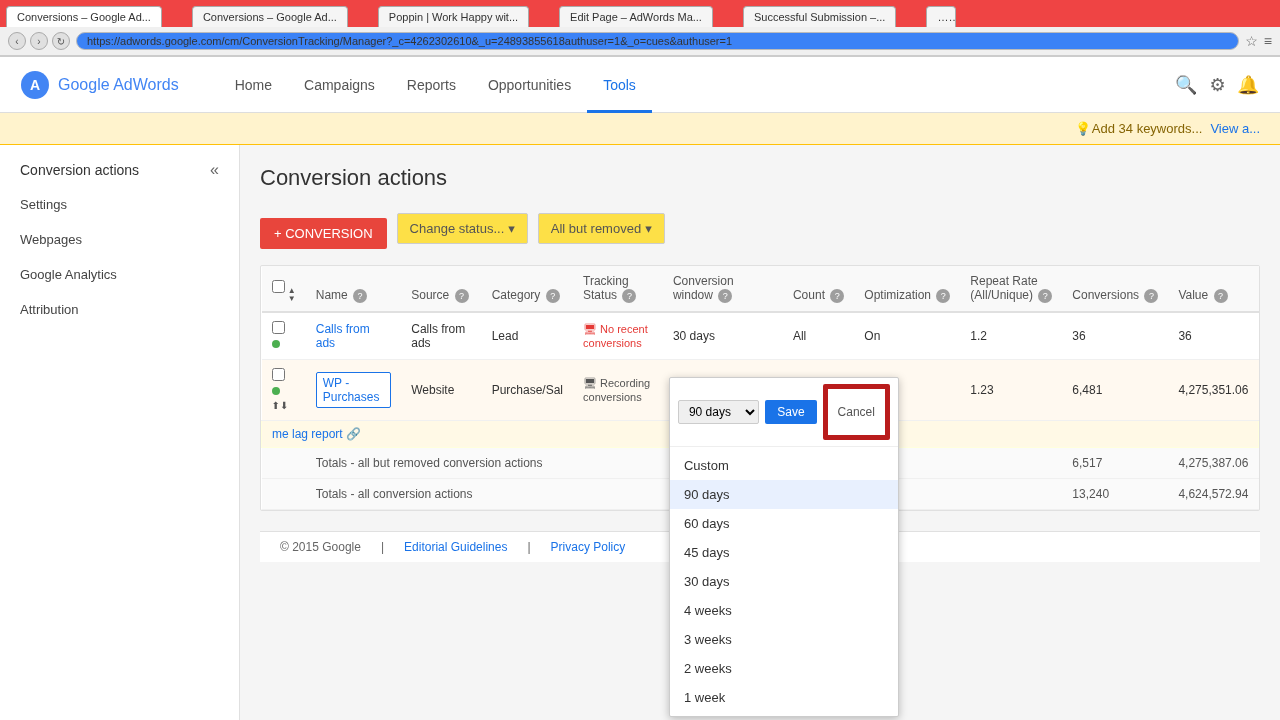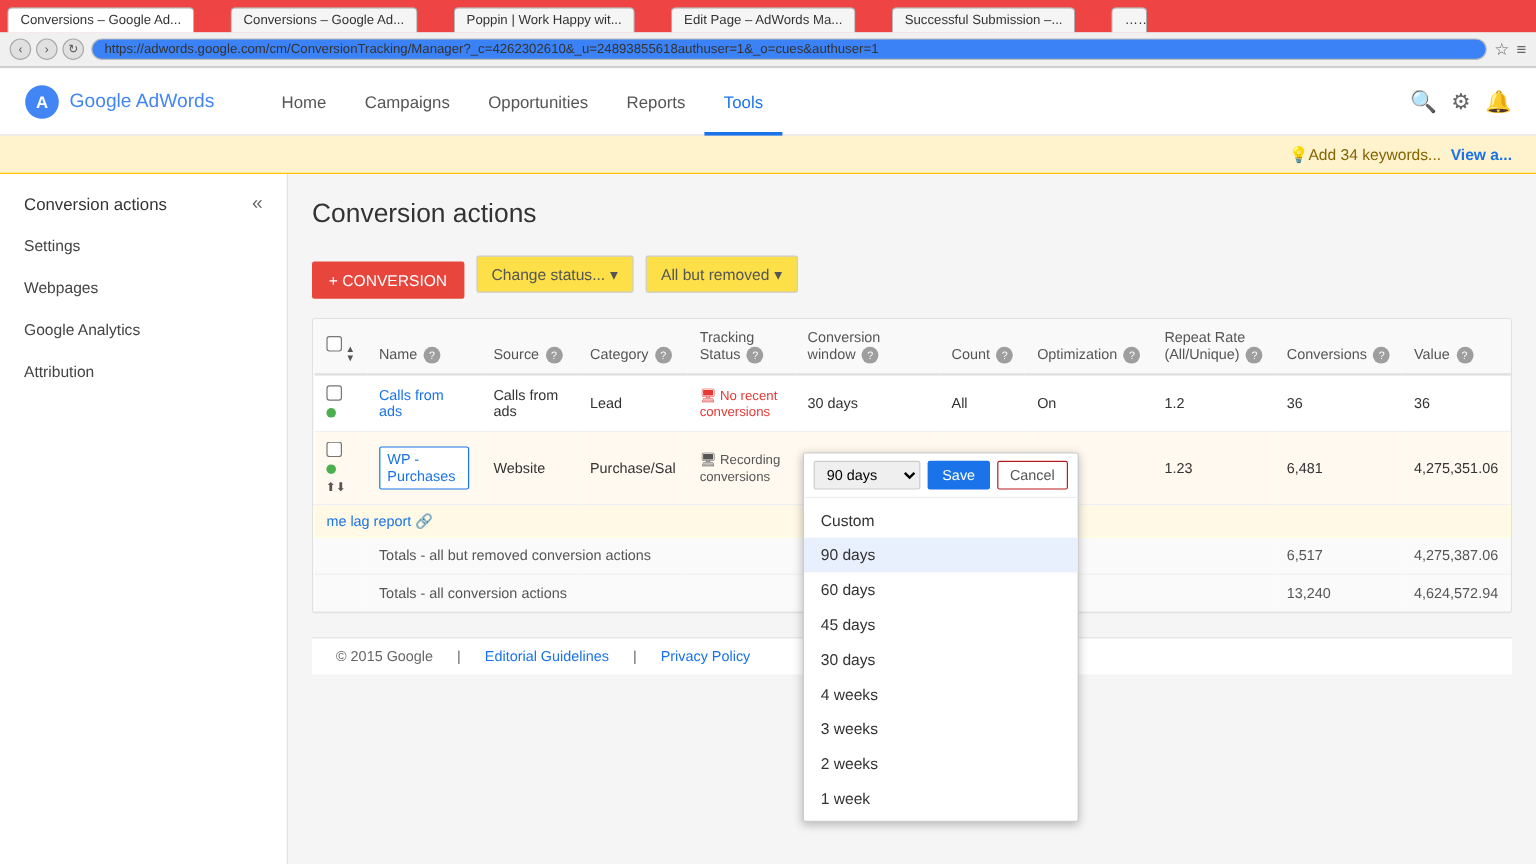--- a/index.html
+++ b/index.html
@@ -113,21 +113,21 @@
     .keyword-banner {
       background: #fff3cd;
       border-bottom: 1px solid #ffc107;
       padding: 8px 20px;
       display: flex;
       align-items: center;
       justify-content: flex-end;
       font-size: 13px;
     }
     .keyword-banner-text { color: #856404; }
-    .keyword-banner-link { color: #1a73e8; cursor: pointer; margin-left: 8px; font-weight: bold; }
+    .keyword-banner-link { color: #1a73e8; cursor: pointer; margin-left: 8px; }
 
     
     .main-layout {
       display: flex;
       height: calc(720px - 56px - 32px - 33px);
     }
 
     
     .sidebar {
       width: 240px;
@@ -266,22 +266,22 @@
       border: none;
       padding: 5px 12px;
       border-radius: 2px;
       font-size: 12px;
       cursor: pointer;
       font-weight: 500;
     }
     .btn-cancel {
       background: #fff;
       color: #555;
-      border: 1px solid #b91c1c;
-      padding: 4px 10px;
+      border: 5px solid #b91c1c;
+      padding: 16px 10px;
       border-radius: 2px;
       font-size: 12px;
       cursor: pointer;
     }
     .dropdown-list {
       list-style: none;
       padding: 4px 0;
     }
     .dropdown-list li {
       padding: 7px 14px;
@@ -339,22 +339,22 @@
   <div class="app-logo">
     <svg class="logo-icon" viewBox="0 0 30 30">
       <circle cx="15" cy="15" r="14" fill="#4285f4"></circle>
       <text x="15" y="20" text-anchor="middle" fill="white" font-size="14" font-weight="bold">A</text>
     </svg>
     <span class="logo-text">Google AdWords</span>
   </div>
   <nav class="main-nav">
     <a class="nav-item">Home</a>
     <a class="nav-item">Campaigns</a>
+    <a class="nav-item">Reports</a>
     <a class="nav-item">Opportunities</a>
-    <a class="nav-item">Reports</a>
     <a class="nav-item active">Tools</a>
   </nav>
   <div class="header-actions">
     <span class="header-icon">🔍</span>
     <span class="header-icon">⚙</span>
     <span class="header-icon">🔔</span>
   </div>
 </div>
 
 <div class="keyword-banner">

